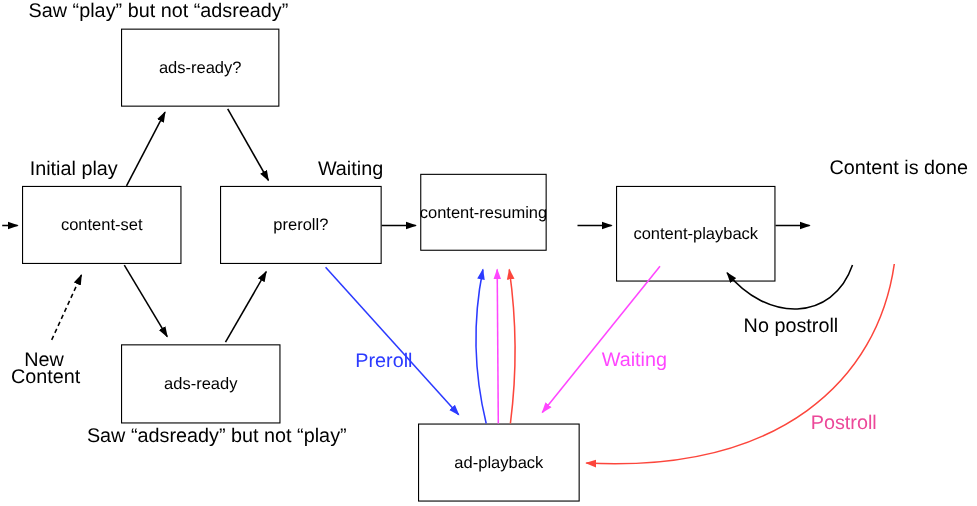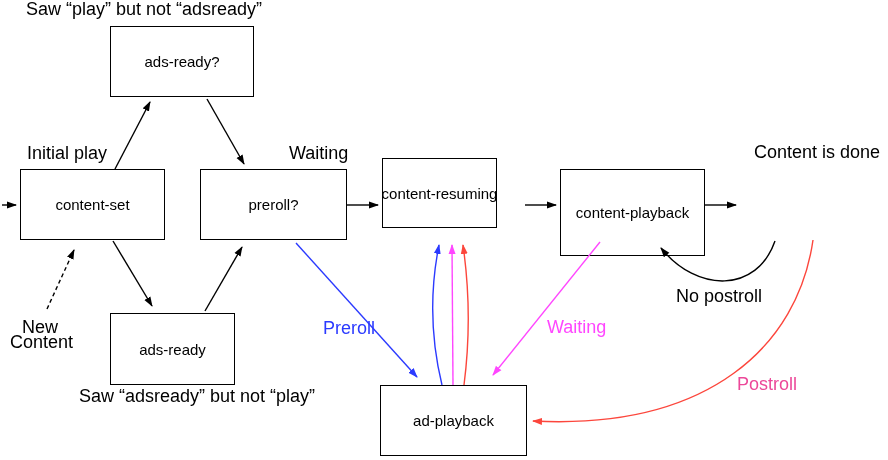--- a/index.html
+++ b/index.html
@@ -71,21 +71,21 @@
   </div>
   <div class="state-box" style="left:200px; top:169px; width:147px; height:71px;">
     <span>preroll?</span>
   </div>
   <div class="state-box" style="left:382px; top:158px; width:115px; height:70px;">
     <span>content-resuming</span>
   </div>
   <div class="state-box" style="left:560px; top:169px; width:145px; height:87px;">
     <span>content-playback</span>
   </div>
-  <div class="state-box" style="left:110px; top:313px; width:125px; height:72px;">
+  <div class="state-box" style="left:110px; top:313px; width:145px; height:72px;">
     <span>ads-ready</span>
   </div>
   <div class="state-box" style="left:380px; top:385px; width:147px; height:71px;">
     <span>ad-playback</span>
   </div>
 
   <svg class="arrow-layer" width="888" height="460" viewBox="0 0 888 460">
     <defs>
       <marker id="ah-line" markerUnits="userSpaceOnUse" markerWidth="11" markerHeight="8" refX="9" refY="4" orient="auto">
         <path d="M0,0.5 L10,4 L0,7.5 Z" fill="#000000"></path>

